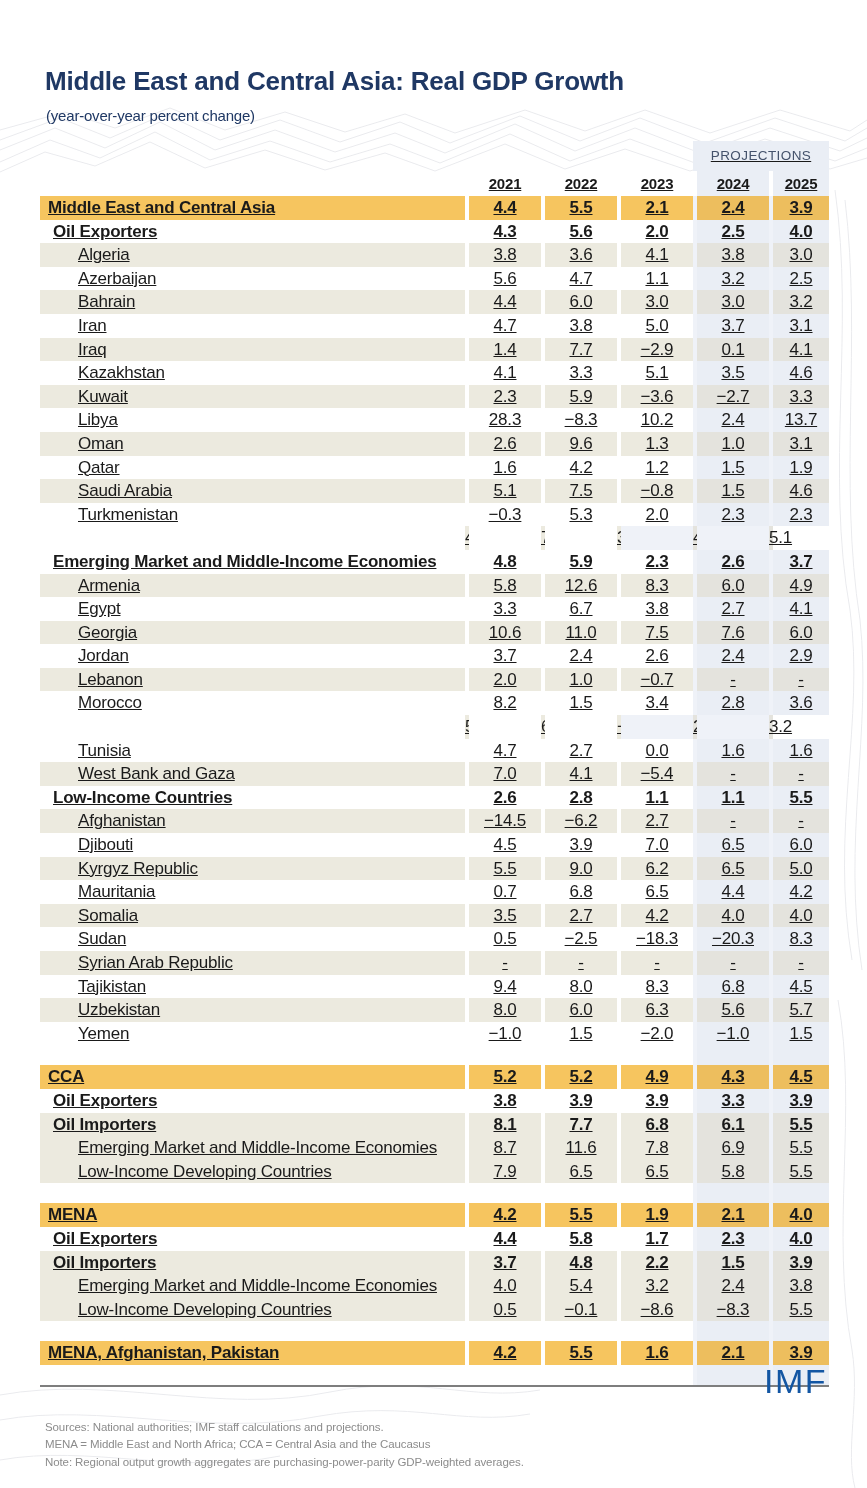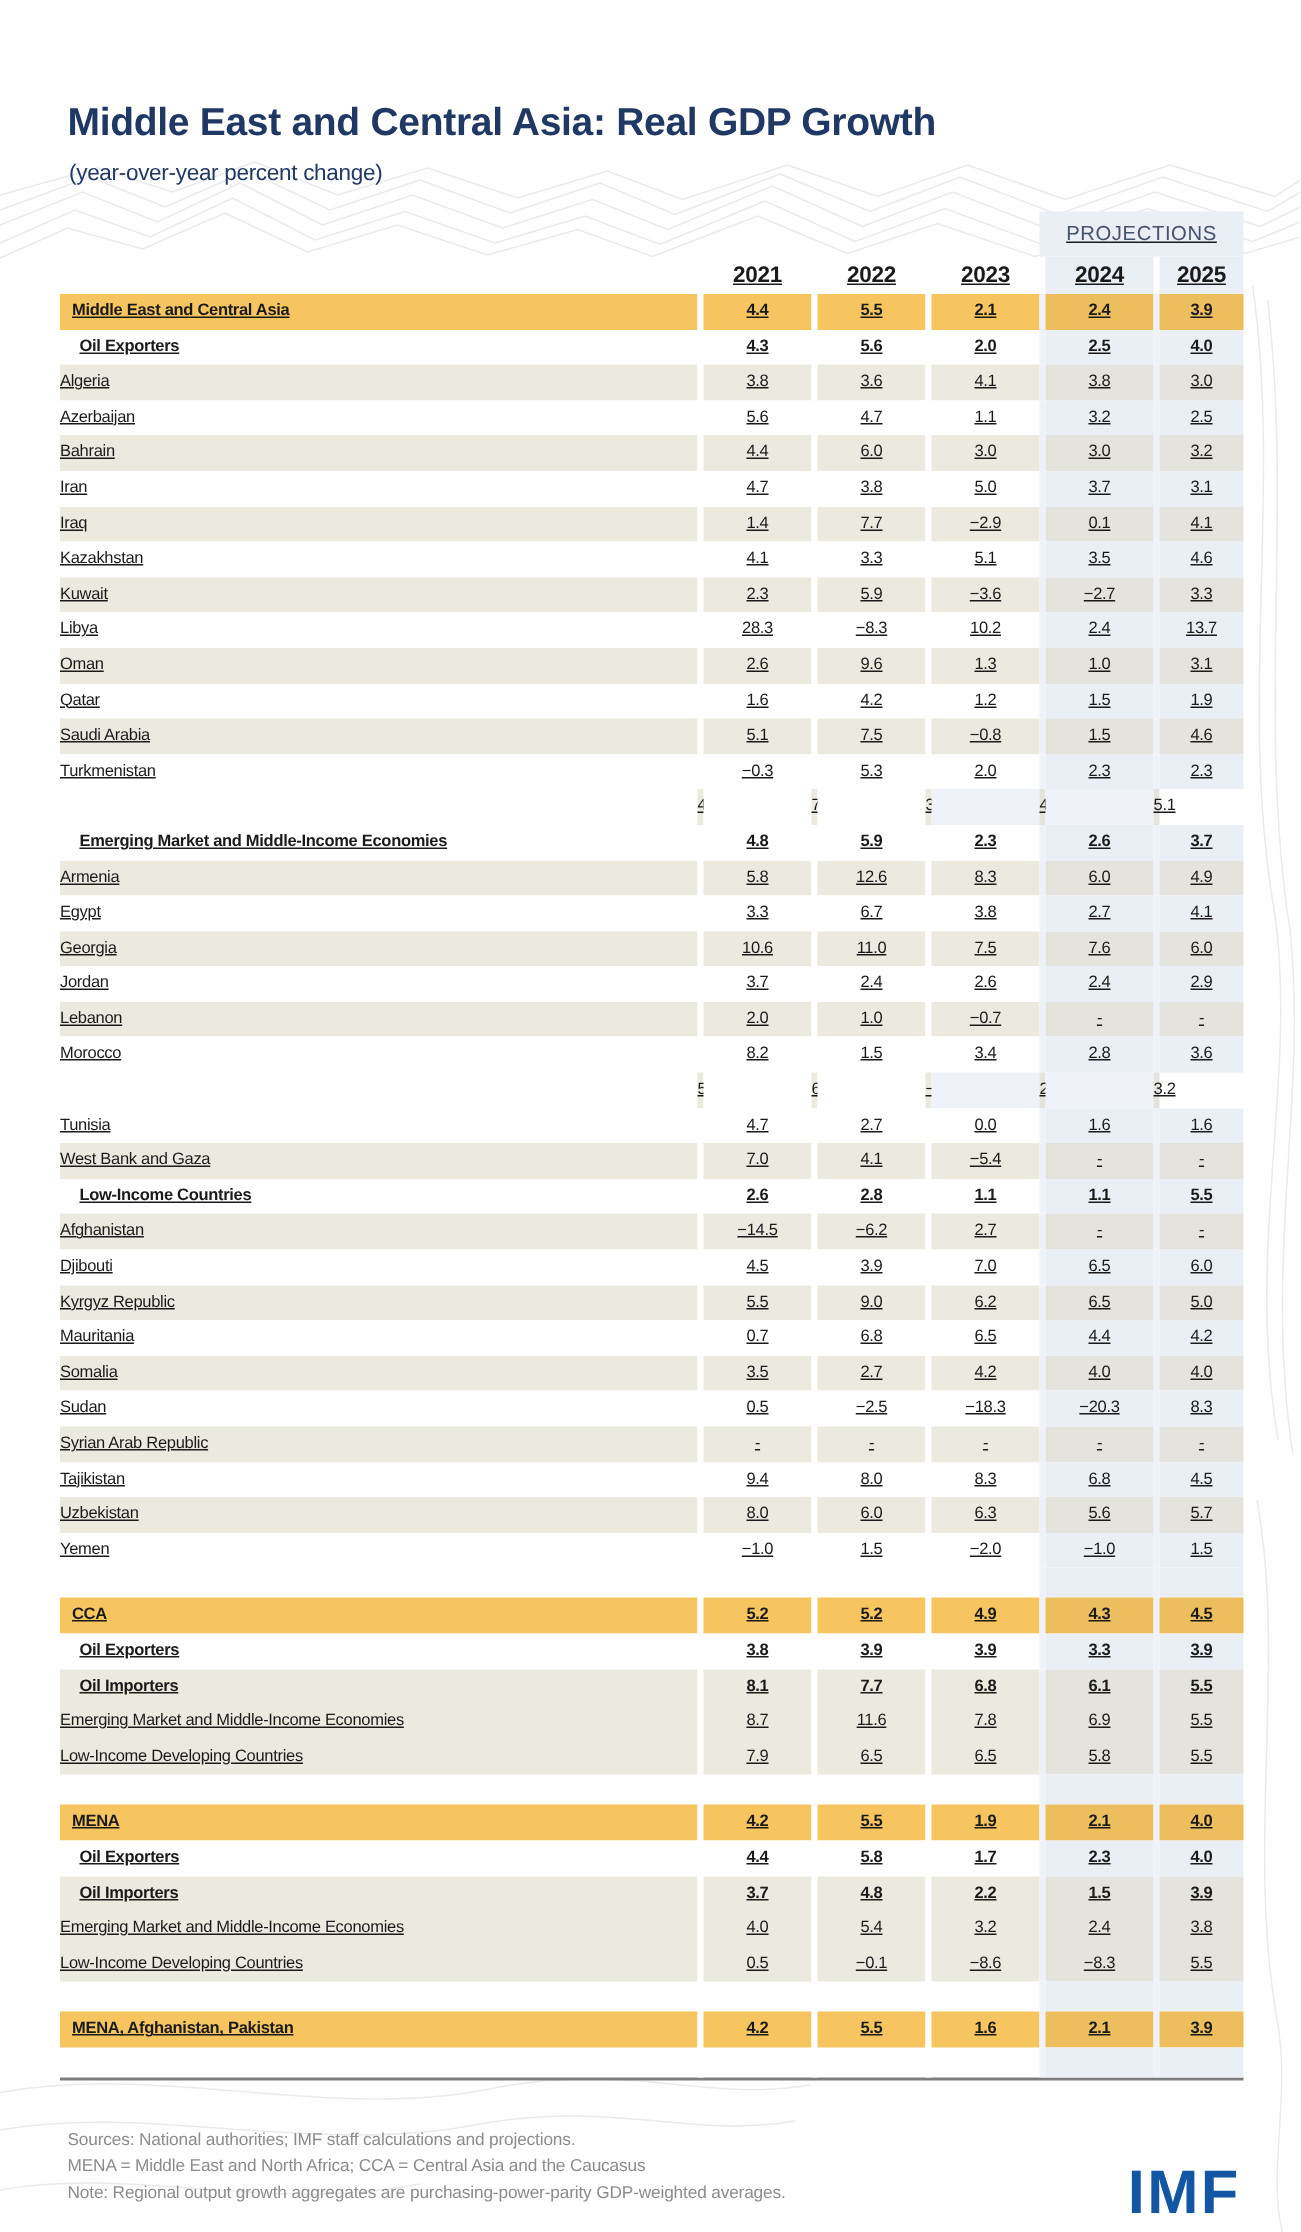--- a/index.html
+++ b/index.html
@@ -37,30 +37,30 @@
     text-decoration:underline;
   }
   .prow{height:30px;}
   .proj-box{
     grid-column:8/12;background:var(--band);
     color:#44526B;font-size:13.5px;letter-spacing:0.4px;
     text-align:center;line-height:30px;
   }
   .yrow{height:25px;}
   .yrow .val{font-weight:700;font-size:15px;line-height:25px;}
-  .trow{height:23.6px;line-height:23.6px;font-size:11px;}
+  .trow{height:23.6px;line-height:23.6px;font-size:17px;}
   .trow.spacer{height:20px;line-height:20px;}
 
   .lbl{
     text-align:left;white-space:nowrap;overflow:hidden;
     letter-spacing:-0.2px;
   }
   .ind0{padding-left:8px;}
   .ind1{padding-left:13px;}
-  .ind2{}
+  .ind2{padding-left:38px;}
   .val{text-align:center;letter-spacing:-0.2px;}
   .b{font-weight:700;}
 
   .bg-gold{background:var(--gold);}
   .bg-beige{background:var(--beige);}
   .bg-white{background:#ffffff;}
   .bg-none{background:transparent;}
   .band-gold{background:var(--gold-band);}
   .band-beige{background:var(--beige-band);}
   .band-white,.band-none{background:var(--band);}
@@ -68,22 +68,22 @@
   .gut.bgut{background:var(--band-gut);}
   .yrow .gut{background:transparent;}
   .yrow .gut.bgut,{background:var(--band-gut);}
 
   .footer{
     margin:32px 0 0 45px;
     font-size:11.5px;line-height:17.5px;color:var(--gray);
     letter-spacing:-0.1px;
   }
   .imf-logo{
-    position:absolute;top:1418px;right:40px;
-    font-size:41px;font-weight:700;color:var(--imfblue);
+    position:absolute;top:1342px;right:40px;
+    font-size:34px;font-weight:400;color:var(--imfblue);
     letter-spacing:1.5px;
   }
 </style>
 </head>
 <body>
 
 <svg class="bg-pattern" width="867" height="1488" viewBox="0 0 867 1488" fill="none" stroke="#DFE0E5" stroke-width="1" opacity="0.65">
   <path d="M0,172 L45,152 L95,166 L150,142 L205,168 L265,150 L325,170 L385,153 L435,171 L505,144 L565,169 L625,149 L690,171 L760,149 L830,169 L867,158"></path>
   <path d="M0,162 L50,140 L100,158 L155,132 L210,160 L270,141 L330,162 L390,144 L440,163 L510,134 L570,161 L630,139 L695,163 L765,139 L835,161 L867,148"></path>
   <path d="M0,150 L55,128 L105,148 L160,122 L215,150 L275,130 L335,152 L395,133 L445,153 L515,124 L575,151 L635,128 L700,153 L770,128 L840,151 L867,138"></path>

